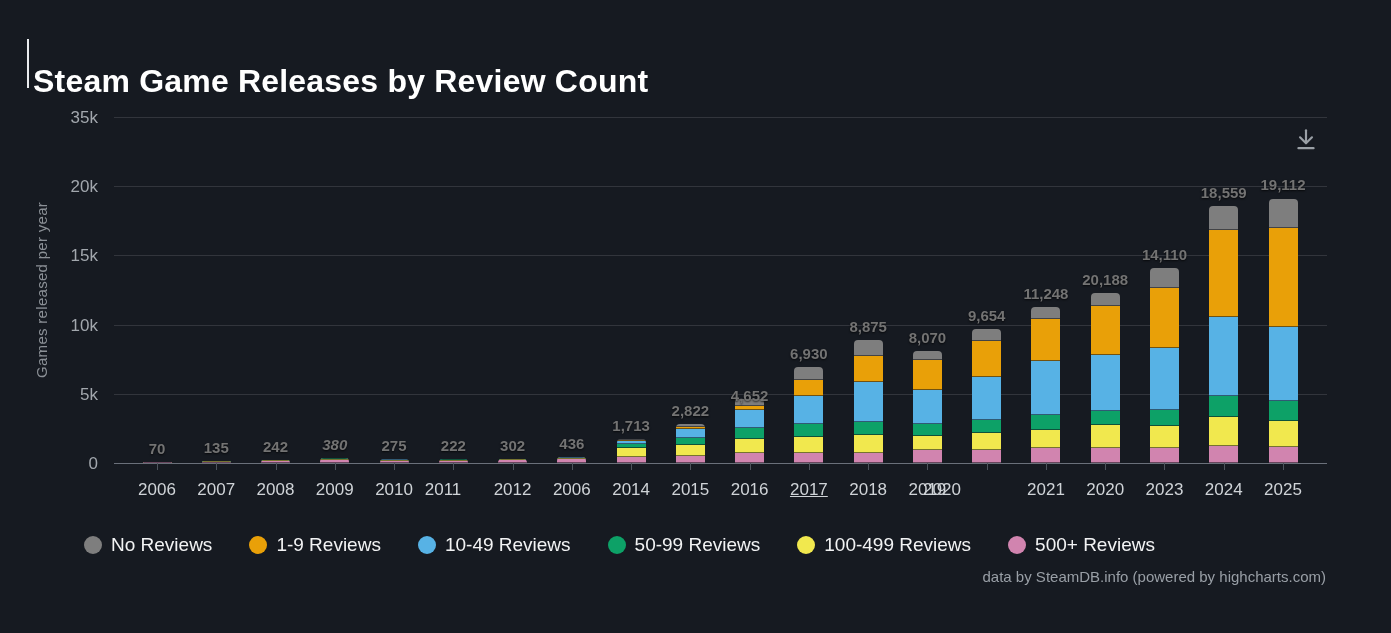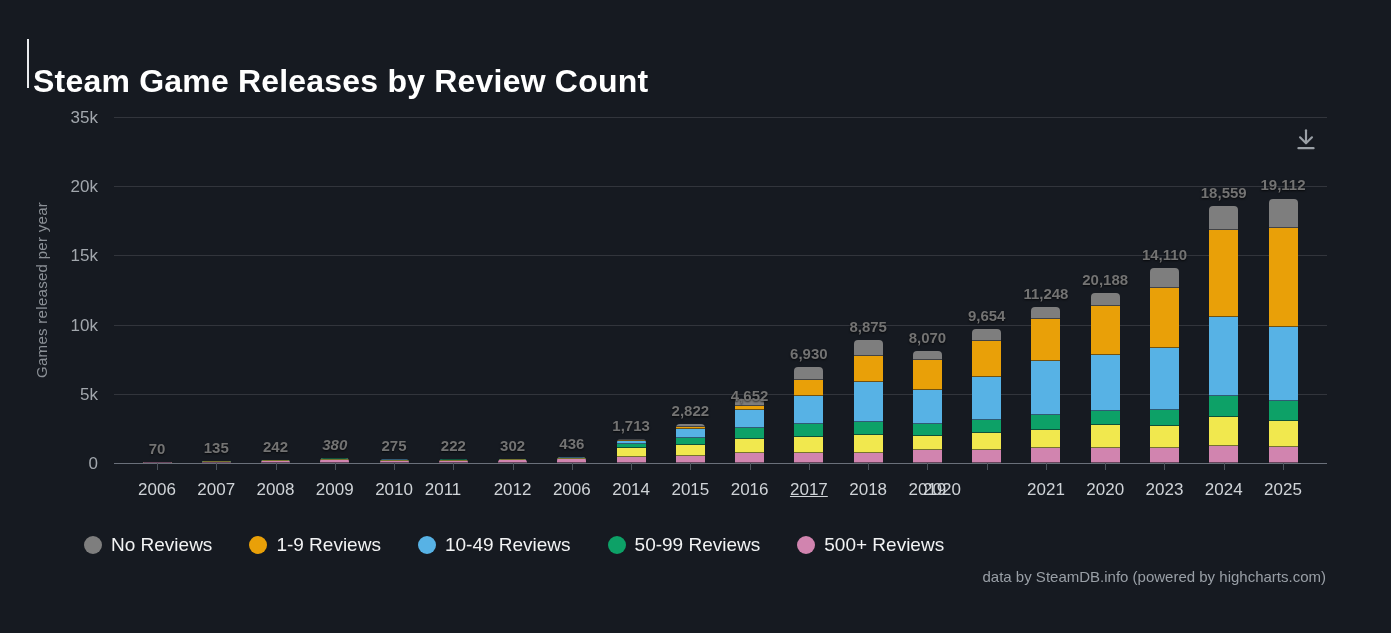--- a/index.html
+++ b/index.html
@@ -314,20 +314,24 @@
     </div>
     <div class="legend-item">
       <span class="legend-marker" style="background: rgb(87, 178, 229);"></span>
       <span class="legend-label">10-49 Reviews</span>
     </div>
     <div class="legend-item">
       <span class="legend-marker" style="background: rgb(13, 161, 103);"></span>
       <span class="legend-label">50-99 Reviews</span>
     </div>
     <div class="legend-item">
+      <span class="legend-marker" style="background: rgb(241, 232, 78);"></span>
+      <span class="legend-label">100-499 Reviews</span>
+    </div>
+    <div class="legend-item">
       <span class="legend-marker" style="background: rgb(209, 132, 175);"></span>
       <span class="legend-label">500+ Reviews</span>
     </div>
   </div>
 
 <div class="credits">data by SteamDB.info (powered by highcharts.com)</div>
 
 <div class="export-btn">
   <span>
     <svg width="26" height="26" viewBox="0 0 24 24" fill="none" stroke="#9aa0a6" stroke-width="2" stroke-linecap="round" stroke-linejoin="round">

